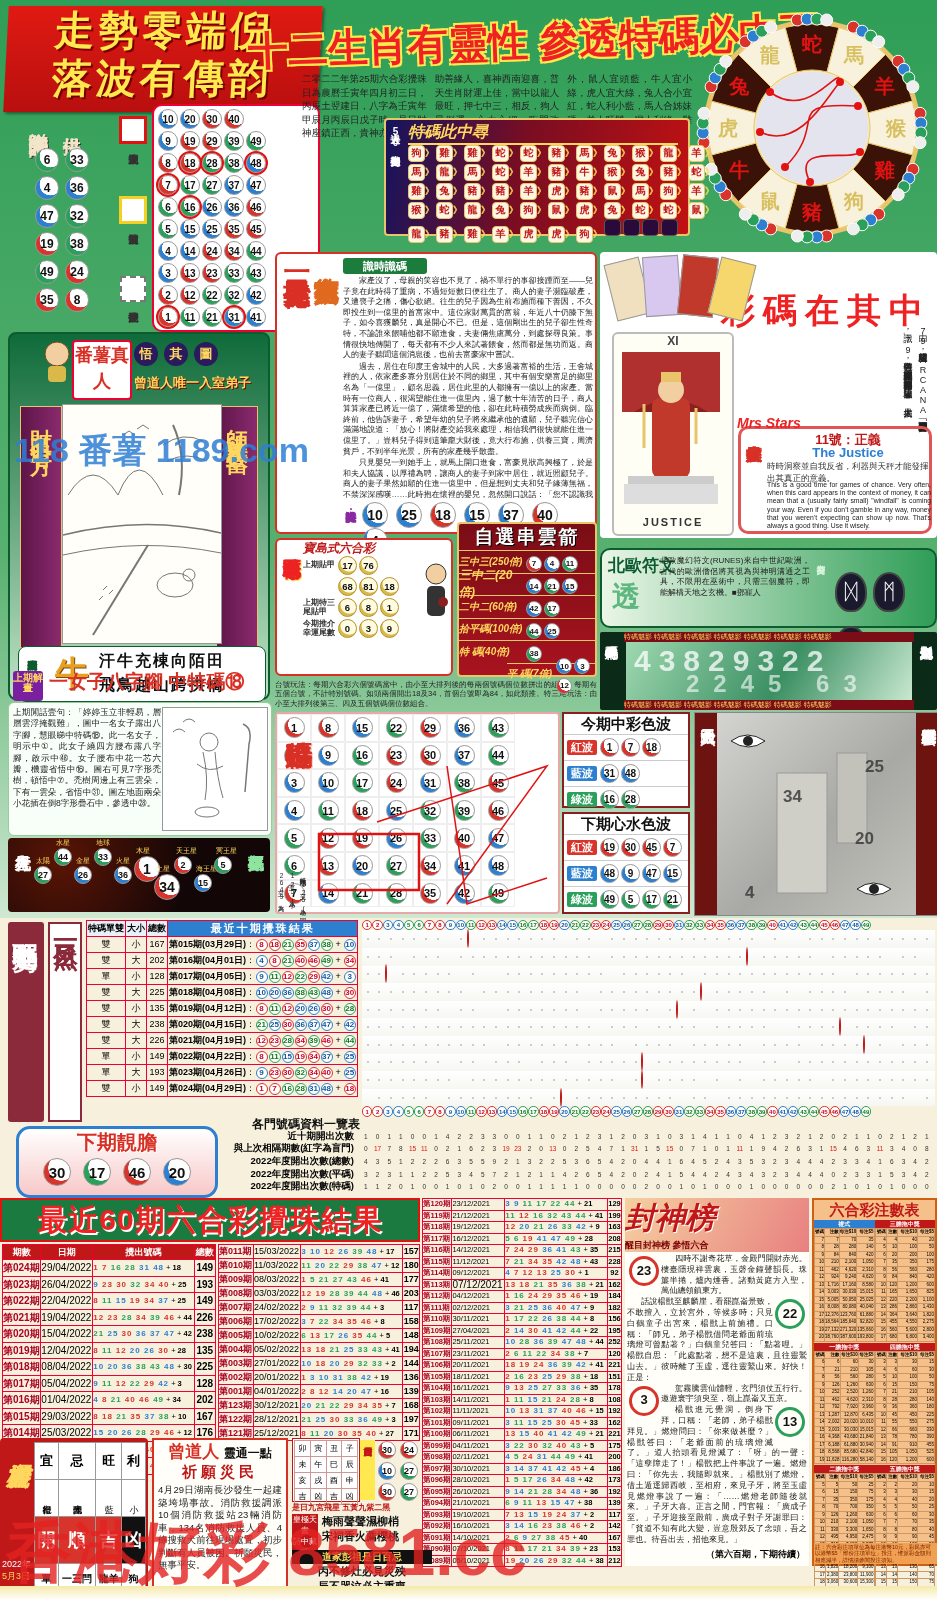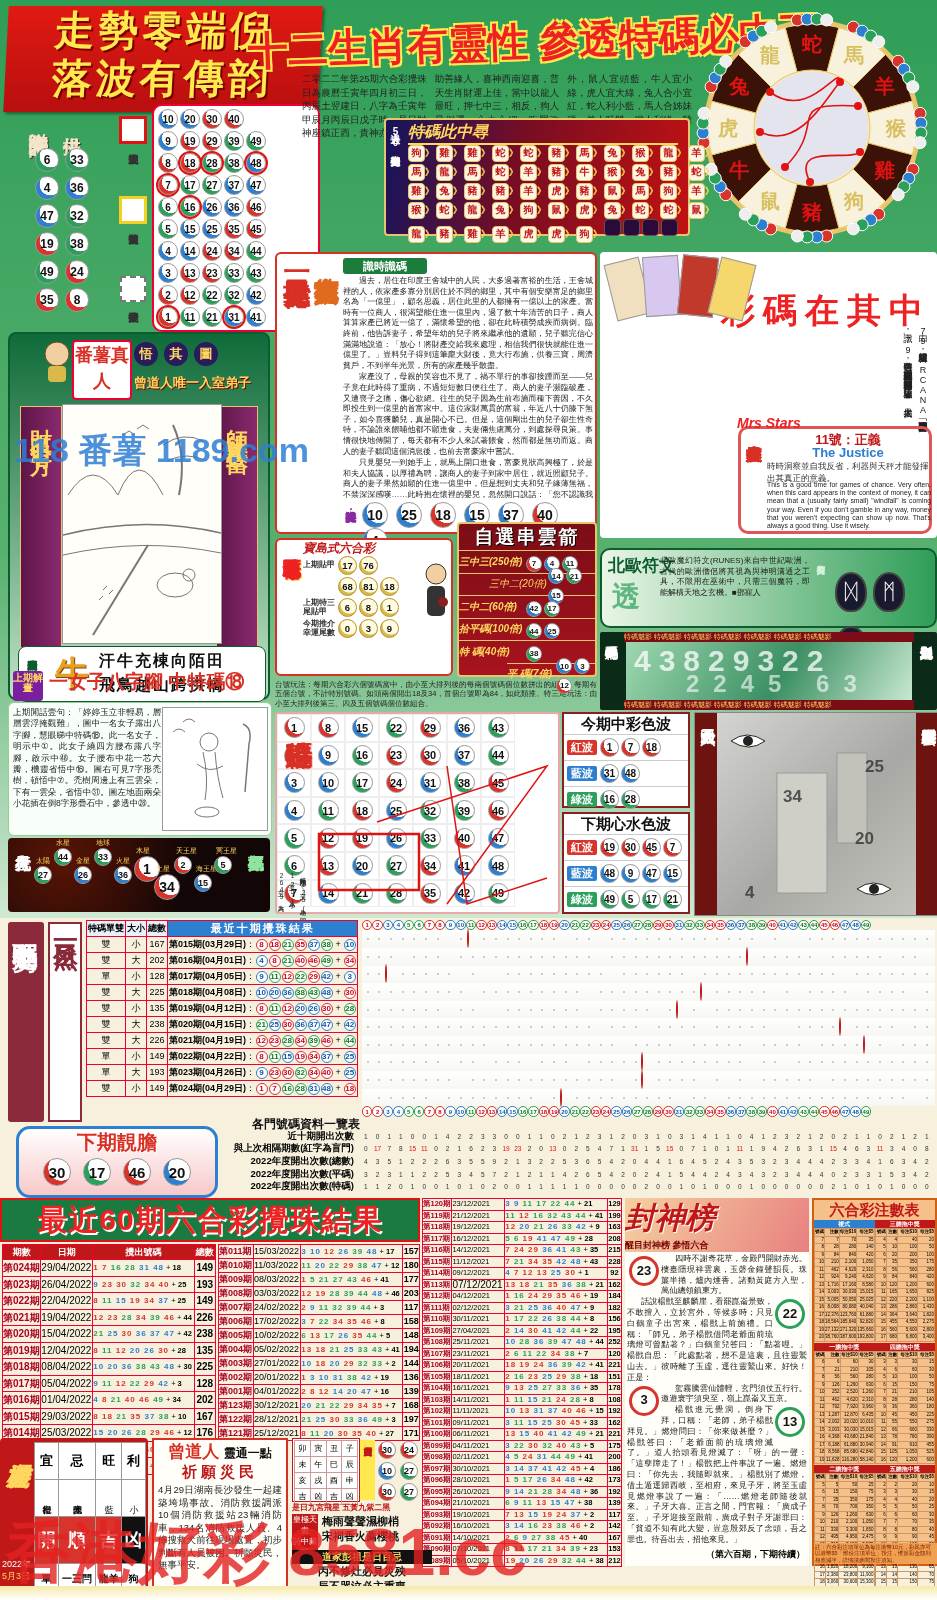--- a/index.html
+++ b/index.html
@@ -259,39 +259,54 @@
       <div style="height: 19px; white-space: nowrap;"><span class="zbadge">猴</span><span class="zarr">》</span><span class="zbadge">蛇</span><span class="zarr">》</span><span class="zbadge">龍</span><span class="zarr">》</span><span class="zbadge">兔</span><span class="zarr">》</span><span class="zbadge">狗</span><span class="zarr">》</span><span class="zbadge">鼠</span><span class="zarr">》</span><span class="zbadge">虎</span><span class="zarr">》</span><span class="zbadge">兔</span><span class="zarr">》</span><span class="zbadge">蛇</span><span class="zarr">》</span><span class="zbadge">蛇</span><span class="zarr">》</span><span class="zbadge">鼠</span><span class="zarr">》</span></div>
       <div style="height: 19px; white-space: nowrap;"><span class="zbadge">龍</span><span class="zarr">》</span><span class="zbadge">豬</span><span class="zarr">》</span><span class="zbadge">雞</span><span class="zarr">》</span><span class="zbadge">羊</span><span class="zarr">》</span><span class="zbadge">虎</span><span class="zarr">》</span><span class="zbadge">虎</span><span class="zarr">》</span><span class="zbadge">狗</span><span class="zarr">》</span><span class="zbadge" style="background: rgb(42, 10, 58); border-color: rgb(85, 85, 85); color: rgb(42, 10, 58);"> </span><span class="zbadge" style="background: rgb(42, 10, 58); border-color: rgb(85, 85, 85); color: rgb(42, 10, 58);"> </span><span class="zbadge" style="background: rgb(42, 10, 58); border-color: rgb(85, 85, 85); color: rgb(42, 10, 58);"> </span><span class="zbadge" style="background: rgb(42, 10, 58); border-color: rgb(85, 85, 85); color: rgb(42, 10, 58);"> </span></div>
     </div>
 </div>
 
 <div class="abs panel" style="left:275px;top:252px;width:322px;height:282px;padding:4px">
   <div class="vt" style="position:absolute;left:2px;top:4px;height:272px;font-size:27px;font-weight:bold;color:#d93025">嬰兒投胎一億里</div>
   <div class="vt" style="position:absolute;left:34px;top:4px;height:272px;font-size:25px;font-weight:bold;color:#e06a1f">布施功德富貴家</div>
   <div style="position:absolute;left:66px;top:4px;width:84px;height:16px;background:#1c7c3c;color:#fff;font-size:11px;font-weight:bold;text-align:center;line-height:16px;border-radius:3px">識時識碼</div>
   <div id="ssm-text" class="tinytxt" style="position:absolute;left:66px;top:22px;width:250px;height:222px;overflow:hidden;font-size:8px;line-height:10.6px">
+      <div style="text-indent: 16px; margin-bottom: 1px;">家產沒了，母親的笑容也不見了，禍不單行的事卻接踵而至——兒子竟在此時得了重病，不過短短數日便往生了。商人的妻子瀕臨破產，又遭喪子之痛，傷心欲絕。往生的兒子因為生前布施而種下善因，不久即投生到一億里的首富家中。這位家財萬貫的富翁，年近八十仍膝下無子，如今喜獲麟兒，真是開心不已。但是，這個剛出生的兒子卻生性奇特，不論誰來餵哺他都不願進食，夫妻倆焦慮萬分，到處探尋良策。事情很快地傳開了，每天都有不少人來試著餵食，然而都是無功而返。商人的妻子聽聞這個消息後，也前去富豪家中嘗試。</div>
       <div style="text-indent: 16px; margin-bottom: 1px;">過去，居住在印度王舍城中的人民，大多過著富裕的生活，王舍城裡的人，依家產多寡分別居住於不同的鄉里，其中有個安樂富足的鄉里名為「一億里」，顧名思義，居住此里的人都擁有一億以上的家產。當時有一位商人，很渴望能住進一億里內，過了數十年清苦的日子，商人算算家產已將近一億了，滿懷希望的他，卻在此時積勞成疾而病倒。臨終前，他告訴妻子，希望年幼的兒子將來繼承他的遺願，兒子聽完信心滿滿地說道：「放心！將財產交給我來處理，相信我們很快就能住進一億里了。」豈料兒子得到這筆龐大財後，竟大行布施，供養三寶，周濟貧戶，不到半年光景，所有的家產幾乎散盡。</div>
-      <div style="text-indent: 16px; margin-bottom: 1px;">家產沒了，母親的笑容也不見了，禍不單行的事卻接踵而至——兒子竟在此時得了重病，不過短短數日便往生了。商人的妻子瀕臨破產，又遭喪子之痛，傷心欲絕。往生的兒子因為生前布施而種下善因，不久即投生到一億里的首富家中。這位家財萬貫的富翁，年近八十仍膝下無子，如今喜獲麟兒，真是開心不已。但是，這個剛出生的兒子卻生性奇特，不論誰來餵哺他都不願進食，夫妻倆焦慮萬分，到處探尋良策。事情很快地傳開了，每天都有不少人來試著餵食，然而都是無功而返。商人的妻子聽聞這個消息後，也前去富豪家中嘗試。</div>
       <div style="text-indent: 16px; margin-bottom: 1px;">只見嬰兒一到她手上，就馬上開口進食，富豪見狀高興極了，於是和夫人協議，以厚禮為聘，讓商人的妻子到家中居住，就近照顧兒子。商人的妻子果然如願的住進一億里中，但是想到丈夫和兒子緣薄無福，不禁深深感嘆……此時抱在懷裡的嬰兒，忽然開口說話：「您不認識我了嗎？」婦人聽到這聲音，又驚又恐。</div>
     </div>
   <div style="position:absolute;left:66px;top:248px;width:250px">
     <span class="vt" style="font-size:11px;color:#8a2aa0;font-weight:bold;height:28px;float:left">麥識時提供：</span>
     <span id="ssm-balls"><span class="ball b" style="height: 26px; width: 26px; font-size: 14px; margin: 0px 4px;">10</span><span class="ball b" style="height: 26px; width: 26px; font-size: 14px; margin: 0px 4px;">25</span><span class="ball r" style="height: 26px; width: 26px; font-size: 14px; margin: 0px 4px;">18</span><span class="ball b" style="height: 26px; width: 26px; font-size: 14px; margin: 0px 4px;">15</span><span class="ball b" style="height: 26px; width: 26px; font-size: 14px; margin: 0px 4px;">37</span><span class="ball r" style="height: 26px; width: 26px; font-size: 14px; margin: 0px 4px;">40</span><span class="ball b" style="height: 26px; width: 26px; font-size: 14px; margin: 0px 4px;">4</span></span>
   </div>
 </div>
 
 <div class="abs" style="left:600px;top:252px;width:337px;height:286px;background:#fff;border-radius:4px">
   <div style="position:absolute;right:6px;top:36px;font-size:34px;font-weight:bold;color:#e22;letter-spacing:8px">彩碼在其中</div>
   <div style="position:absolute;left:4px;top:2px;width:150px;height:72px">
     <div style="position:absolute;left:6px;top:6px;width:34px;height:56px;background:#f0e0c0;border:1px solid #999;transform:rotate(-14deg)"></div>
     <div style="position:absolute;left:40px;top:2px;width:34px;height:58px;background:#d8c8f0;border:1px solid #999;transform:rotate(-4deg)"></div>
     <div style="position:absolute;left:76px;top:2px;width:34px;height:58px;background:#c03built0,#c0392b;background:#c0392b;border:1px solid #999;transform:rotate(6deg)"></div>
     <div style="position:absolute;left:110px;top:6px;width:34px;height:56px;background:#f5d76e;border:1px solid #999;transform:rotate(14deg)"></div>
   </div>
 
+  <div style="position:absolute;left:12px;top:80px;width:118px;height:200px;background:#fffef5;border:2px solid #bbb;border-radius:6px">
+    <div style="text-align:center;font-size:12px;font-weight:bold;color:#444">XI</div>
+    <svg width="114" height="164" viewBox="0 0 114 164">
+      <rect x="8" y="4" width="98" height="60" fill="#b03030"></rect>
+      <path d="M20 64 Q57 40 94 64 Z" fill="#8a1f1f"></path>
+      <rect x="38" y="50" width="38" height="80" rx="8" fill="#c0392b"></rect>
+      <circle cx="57" cy="42" r="13" fill="#f2cFA0" fill-opacity="1" style="fill:#f2cfa0"></circle>
+      <rect x="47" y="24" width="20" height="10" fill="#e8c56a"></rect>
+      <rect x="14" y="128" width="86" height="8" fill="#ccc"></rect>
+      <line x1="82" y1="60" x2="82" y2="96" stroke="#e8c56a" stroke-width="3"></line>
+      <line x1="30" y1="56" x2="30" y2="100" stroke="#e8c56a" stroke-width="3"></line>
+      <rect x="10" y="136" width="94" height="20" fill="#ddd"></rect>
+    </svg>
+    <div style="text-align:center;font-size:11px;font-weight:bold;letter-spacing:2px;color:#333">JUSTICE</div>
+  </div>
   <div class="vt tinytxt" style="position:absolute;left:140px;top:74px;width:190px;height:96px;font-size:9px;line-height:15px;text-align:left">由79張塔羅牌所組成，ARCANA拉丁文意思為「隱藏的真理」或「秘密的知識」，79張牌名有特色，牌中圖畫更蘊含六合彩透碼真理，為歐美博彩及彩券預言家普遍採用，靈驗無比。■摘星太太</div>
 
   <div style="position:absolute;left:138px;top:174px;width:194px;height:108px;border:3px solid #e05555;border-radius:10px;padding:2px;box-sizing:border-box">
     <div style="position:absolute;left:-4px;top:-14px;color:#e22;font-style:italic;font-weight:bold;font-size:14px">Mrs Stars</div>
     <div class="vt" style="position:absolute;left:2px;top:4px;height:98px;font-size:16px;font-weight:bold;color:#d93025">摘星太太解畫</div>
     <div style="position:absolute;left:26px;top:2px;width:162px;text-align:center;font-size:13px;font-weight:bold;color:#c01818">11號：正義</div>
     <div style="position:absolute;left:26px;top:16px;width:162px;text-align:center;font-size:13px;font-weight:bold;color:#2d7fd0">The Justice</div>
     <div style="position:absolute;left:26px;top:32px;width:162px;font-size:8.5px;color:#333">時時洞察並自我反省，利器與天秤才能發揮出其真正的意義。</div>
     <div style="position:absolute;left:26px;top:52px;width:164px;font-size:6.8px;line-height:8.2px;color:#222;text-align:justify">This is a good time for games of chance. Very often, when this card appears in the context of money, it can mean that a (usually fairly small) "windfall" is coming your way. Even if you don't gamble in any way, money that you weren't expecting can show up now. That's always a good thing. Use it wisely.</div>
   </div>
@@ -398,21 +413,21 @@
 <div class="abs tinytxt" style="left:275px;top:680px;width:322px;height:28px;font-size:7.5px;line-height:9.4px">台號玩法：每期六合彩六個號碼當中，由小至大排列後的每兩個號碼個位數拼出的組合，每期有五個台號，不計特別號碼。如頭兩個開出18及34，首個台號即為84，如此類推。特三尾玩法：由小至大排列後第三、四及五個號碼個位數組合。</div>
 
 <div class="abs" style="left:457px;top:522px;width:140px;height:155px;background:linear-gradient(180deg,#7a0d16,#a8131f);border:2px solid #e8c56a;border-radius:4px;box-sizing:border-box">
   <div style="font-size:19px;font-weight:bold;color:#fff;text-shadow:1px 1px 0 #000;text-align:center;letter-spacing:2px">自選串雲箭</div>
   <div id="chuanyun-rows">
       <div style="display: flex; align-items: center; height: 21.5px; border-top: 1px solid rgb(232, 197, 106);">
         <span style="width: 66px; color: rgb(255, 215, 94); font-size: 10px; font-weight: bold; font-style: italic;">三中三(250倍)</span>
         <span><span class="ball r" style="height: 16px; width: 16px; font-size: 8px; margin: 0px 1px;">7</span><span class="ball b" style="height: 16px; width: 16px; font-size: 8px; margin: 0px 1px;">4</span><span class="ball g" style="height: 16px; width: 16px; font-size: 8px; margin: 0px 1px;">11</span></span>
       </div>
       <div style="display: flex; align-items: center; height: 21.5px; border-top: 1px solid rgb(232, 197, 106);">
-        <span style="width: 66px; color: rgb(255, 215, 94); font-size: 10px; font-weight: normal; font-style: italic; margin-left: 30px;">三中二(20倍)</span>
+        <span style="width: 66px; color: rgb(255, 215, 94); font-size: 12px; font-weight: bold; font-style: italic;">三中二(20倍)</span>
         <span><span class="ball b" style="height: 16px; width: 16px; font-size: 8px; margin: 0px 1px;">14</span><span class="ball g" style="height: 16px; width: 16px; font-size: 8px; margin: 0px 1px;">21</span><span class="ball b" style="height: 16px; width: 16px; font-size: 8px; margin: 0px 1px;">15</span></span>
       </div>
       <div style="display: flex; align-items: center; height: 21.5px; border-top: 1px solid rgb(232, 197, 106);">
         <span style="width: 66px; color: rgb(255, 215, 94); font-size: 10px; font-weight: bold; font-style: italic;">二中二(60倍)</span>
         <span><span class="ball b" style="height: 16px; width: 16px; font-size: 8px; margin: 0px 1px;">42</span><span class="ball g" style="height: 16px; width: 16px; font-size: 8px; margin: 0px 1px;">17</span></span>
       </div>
       <div style="display: flex; align-items: center; height: 21.5px; border-top: 1px solid rgb(232, 197, 106);">
         <span style="width: 66px; color: rgb(255, 215, 94); font-size: 10px; font-weight: bold; font-style: italic;">拾平碼(100倍)</span>
         <span><span class="ball g" style="height: 16px; width: 16px; font-size: 8px; margin: 0px 1px;">44</span><span class="ball b" style="height: 16px; width: 16px; font-size: 8px; margin: 0px 1px;">25</span></span>
       </div>

